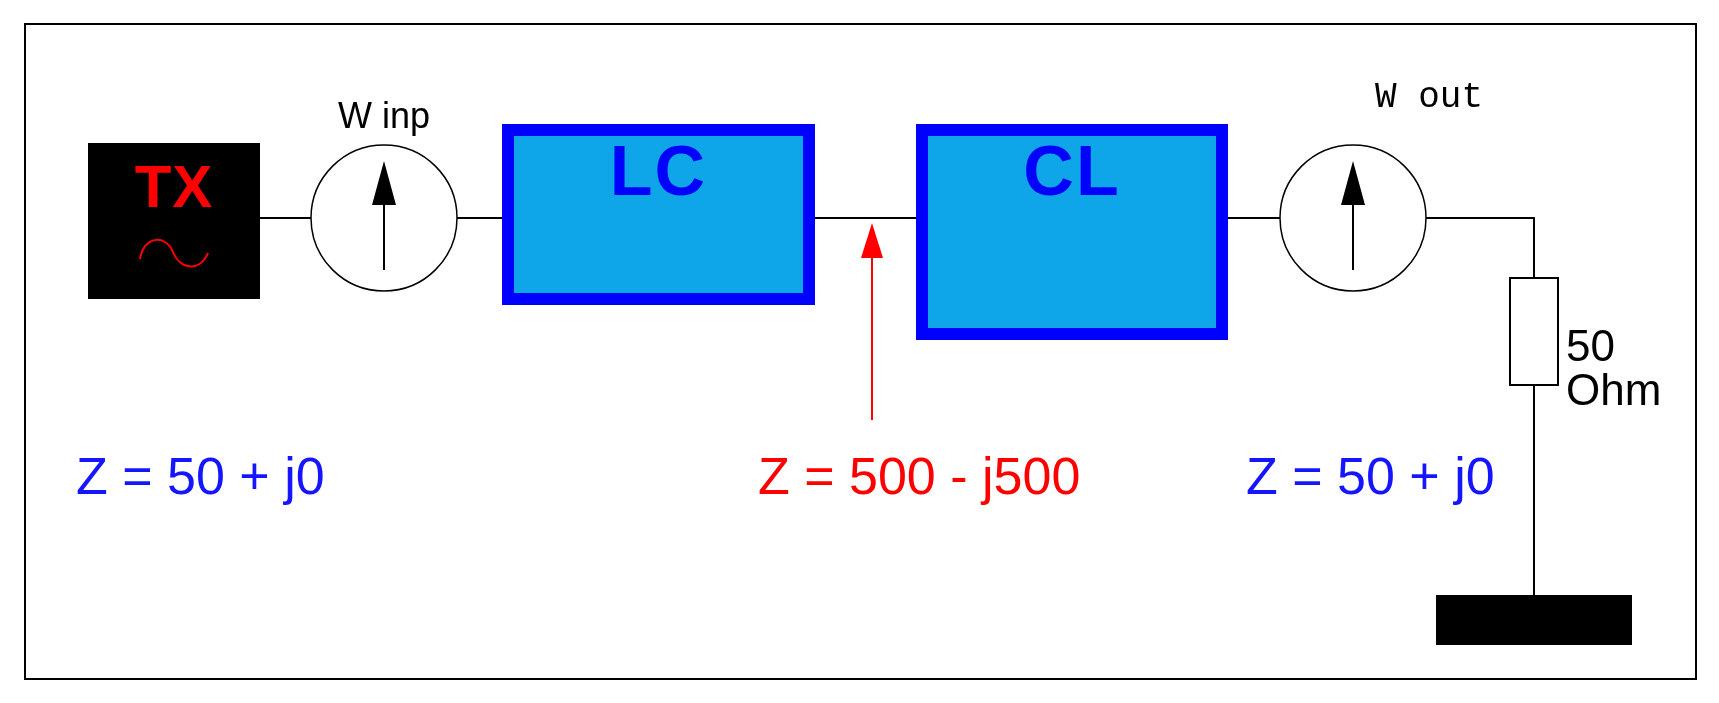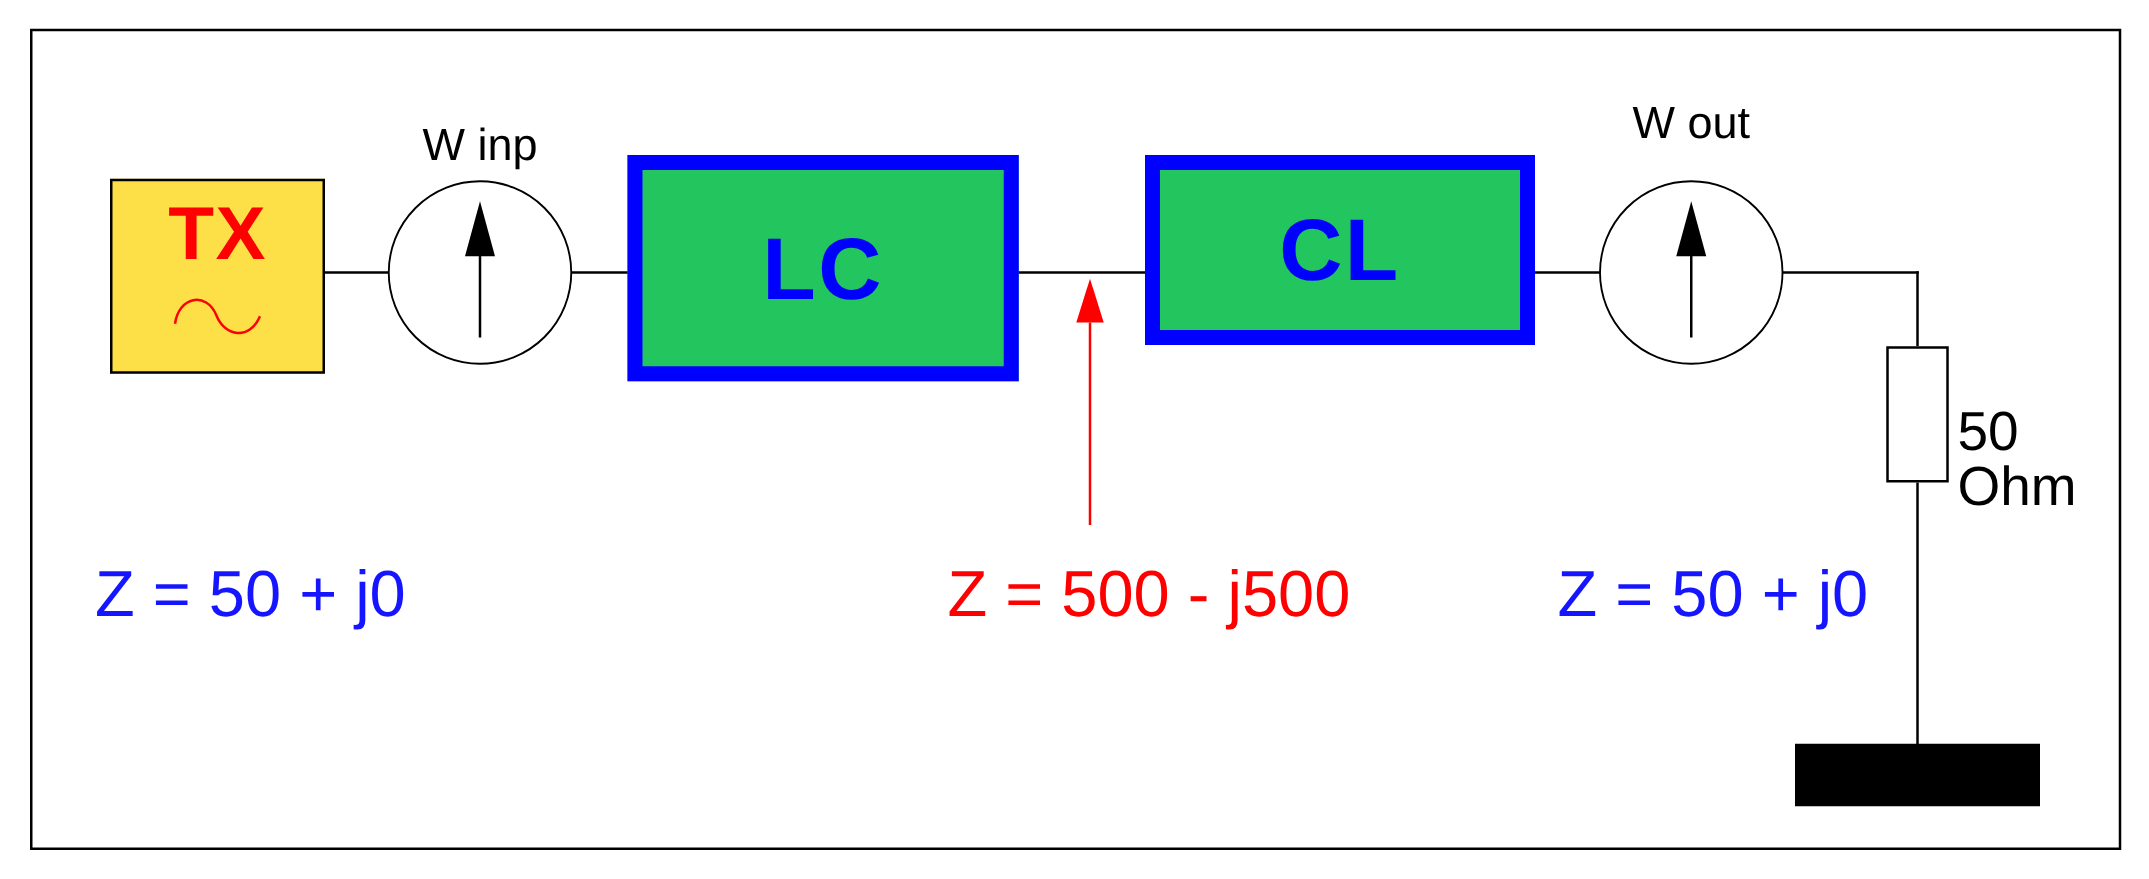--- a/index.html
+++ b/index.html
@@ -15,43 +15,43 @@
   }
   .frame{
     position:absolute;left:24px;top:23px;width:1673px;height:657px;
     border:2px solid var(--black);box-sizing:border-box;background:transparent;
   }
   .abs{position:absolute;}
   svg{display:block;}
   
   .tx-box{
     left:88px;top:143px;width:172px;height:156px;border:2px solid var(--black);
-    box-sizing:border-box;background:#fde047;display:flex;flex-direction:column;
+    box-sizing:border-box;background:#000000;display:flex;flex-direction:column;
     align-items:center;justify-content:flex-start;
   }
   .tx-label{
     color:var(--red);font-size:60px;font-weight:bold;line-height:1;margin-top:12px;
     letter-spacing:1px;
   }
   .sine{margin-top:14px;}
   
   .meter-label{
     width:150px;text-align:center;font-size:36px;color:var(--black);line-height:1;
   }
   .meter-label-inp{left:309px;top:98px;}
-  .meter-label-out{left:1278px;top:80px;}
+  .meter-label-out{left:1354px;top:80px;font-family:Liberation Mono, monospace;}
   .meter-svg-inp{left:309px;top:143px;}
   .meter-svg-out{left:1278px;top:143px;}
   
   .block{
-    border:12px solid var(--blue);box-sizing:border-box;background:#22c55e;
-    display:flex;align-items:center;justify-content:center;
+    border:12px solid var(--blue);box-sizing:border-box;background:#0ea5e9;
+    display:flex;align-items:flex-start;justify-content:center;
   }
   .block-lc{left:502px;top:124px;width:313px;height:181px;}
-  .block-cl{left:916px;top:124px;width:312px;height:152px;}
+  .block-cl{left:916px;top:124px;width:312px;height:216px;}
   .block-label{
     color:var(--blue);font-size:70px;font-weight:bold;line-height:1;letter-spacing:2px;
   }
   
   .resistor{
     left:1509px;top:277px;width:50px;height:109px;border:2px solid var(--black);
     box-sizing:border-box;background:#fff;
   }
   .resistor-label{left:1566px;top:324px;font-size:44px;color:var(--black);line-height:1;}
   .ground{left:1436px;top:595px;width:196px;height:50px;background:var(--black);}

